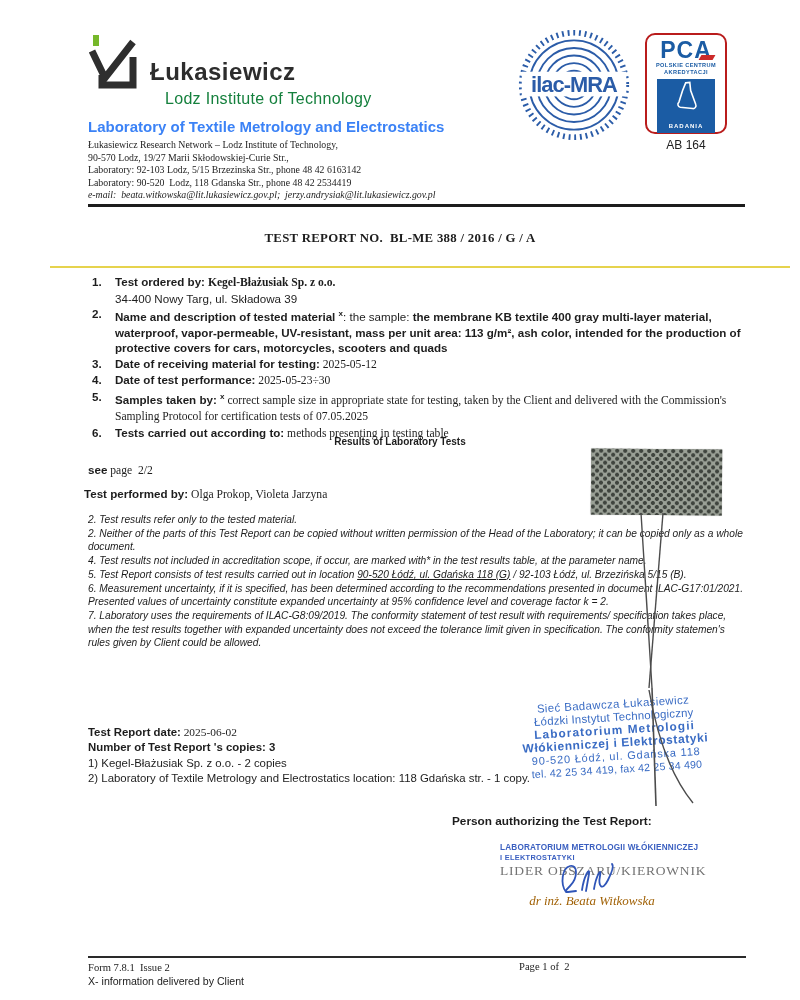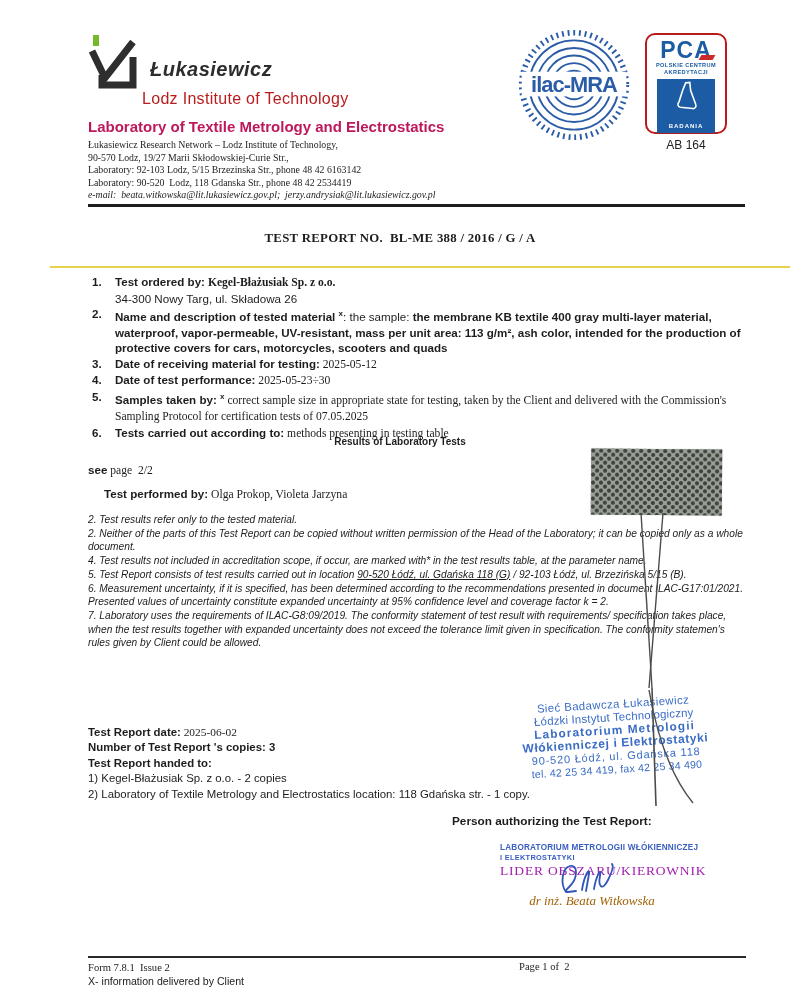--- a/index.html
+++ b/index.html
@@ -3,23 +3,23 @@
 <meta charset="utf-8">
 <style>
   html,body{margin:0;padding:0;background:#e9e9e9;}
   .page{
     position:relative;width:800px;height:1000px;background:#ffffff;
     font-family:"Liberation Sans",sans-serif;color:#1d1d1d;overflow:hidden;
   }
   .ws{white-space:pre-wrap;font-family:Liberation Serif, serif;}
   
   .logo-mark{position:absolute;left:88px;top:33px;width:56px;height:58px;}
-  .brand{position:absolute;left:150px;top:58px;font-size:20px;font-weight:bold;color:#2d2d2d;letter-spacing:.5px;font-style:italic;}
-  .brand-sub{position:absolute;left:142px;top:90px;font-size:16px;color:#b91c1c;letter-spacing:.3px;}
-  .lab-title{position:absolute;left:88px;top:118px;font-size:15px;font-weight:bold;color:#be185d;}
+  .brand{position:absolute;left:150px;top:58px;font-size:24px;font-weight:bold;color:#2d2d2d;letter-spacing:.5px;}
+  .brand-sub{position:absolute;left:165px;top:90px;font-size:16px;color:#15803d;letter-spacing:.3px;}
+  .lab-title{position:absolute;left:88px;top:118px;font-size:15px;font-weight:bold;color:#3b82f6;}
   .addr{position:absolute;left:88px;top:139px;font-size:9.8px;line-height:12.6px;color:#222;}
   .addr .email{font-style:italic;}
   .head-rule{position:absolute;left:88px;top:204px;width:657px;height:2.5px;background:#1c1c1c;}
   
   .ilac{position:absolute;left:517px;top:28px;width:114px;height:114px;}
   .pca-badge{position:absolute;left:645px;top:33px;width:82px;height:101px;border:2px solid #b91c1c;border-radius:10px;background:#fff;text-align:center;box-sizing:border-box;}
   .pca-title{font-size:23px;font-weight:bold;color:#1b5ca4;line-height:24px;margin-top:3px;letter-spacing:1px;position:relative;display:inline-block;}
   .pca-red{position:absolute;right:-2px;bottom:2px;width:14px;height:5px;background:#cc2a2a;transform:skewX(-30deg);}
   .pca-sub{font-size:5.6px;font-weight:bold;color:#1b5ca4;letter-spacing:.4px;line-height:6.5px;text-transform:uppercase;}
   .pca-square{width:58px;height:54px;background:#1b5ca4;margin:4px auto 0;position:relative;}
@@ -30,21 +30,21 @@
   .report-title{position:absolute;left:0;top:231px;width:100%;text-align:center;font-size:12.8px;font-weight:bold;letter-spacing:.3px;}
   .yellow-line{position:absolute;left:50px;top:266px;width:740px;height:1.5px;background:#e6d34d;}
   .sections{position:absolute;left:92px;top:274px;width:656px;font-size:11.6px;line-height:15.6px;}
   .sec{display:flex;}
   .sec-num{width:23px;font-weight:bold;flex:0 0 23px;}
   .sec-body{flex:1;}
   b.lb{font-weight:bold;}
   sup{font-size:8px;}
   .results-heading{position:absolute;left:0;top:436px;width:100%;text-align:center;font-size:10px;font-weight:bold;}
   .see-line{position:absolute;left:88px;top:463px;font-size:11.6px;}
-  .performed{position:absolute;left:104px;top:487px;font-size:11.6px;}
+  .performed{position:absolute;left:84px;top:487px;font-size:11.6px;}
   
   .notes{position:absolute;left:88px;top:513px;width:660px;font-size:10.2px;font-style:italic;line-height:13.4px;color:#1c1c1c;}
   .notes p{margin:0 0 .5px 0;}
   .u{text-decoration:underline;}
   
   .swatch{
     position:absolute;left:591px;top:449px;width:131px;height:66px;
     background-color:#9aa096;
     background-image:
       radial-gradient(circle at 2px 2px,#3f443e 1.7px,transparent 2.3px),
@@ -60,21 +60,21 @@
   .stamp1 .s1b{font-size:11.4px;letter-spacing:.2px;}
   .stamp1 .s1c{font-size:11.8px;font-weight:bold;letter-spacing:1.1px;}
   .stamp1 .s1d{font-size:12px;font-weight:bold;letter-spacing:.6px;}
   .stamp1 .s1e{font-size:11px;letter-spacing:.8px;}
   .stamp1 .s1f{font-size:10.6px;letter-spacing:.2px;}
   .report-info{position:absolute;left:88px;top:725px;font-size:11.4px;line-height:15.4px;}
   .auth-label{position:absolute;left:452px;top:814px;width:270px;text-align:left;font-size:11.8px;font-weight:bold;}
   .stamp2{position:absolute;left:500px;top:843px;width:266px;color:#3a5fc0;}
   .stamp2 .s2a{font-size:8.2px;font-weight:bold;letter-spacing:.2px;line-height:9.5px;}
   .stamp2 .s2b{font-size:7.4px;font-weight:bold;letter-spacing:.3px;line-height:9px;}
-  .stamp2 .s2c{font-family:"Liberation Serif",serif;font-size:13.5px;letter-spacing:.8px;line-height:17px;color:#a21caf;}
+  .stamp2 .s2c{font-family:"Liberation Serif",serif;font-size:13.5px;letter-spacing:.8px;line-height:17px;color:#737373;}
   .signer{position:absolute;left:462px;top:893px;width:260px;text-align:center;font-family:"Liberation Serif",serif;font-style:italic;font-size:13px;color:#a16207;}
   .signature-svg{position:absolute;left:556px;top:858px;}
   
   .footer-rule{position:absolute;left:88px;top:956px;width:658px;height:1.8px;background:#2a2a2a;}
   .footer-left{position:absolute;left:88px;top:961px;font-size:10.6px;line-height:13.5px;color:#222;}
   .footer-page{position:absolute;left:519px;top:961px;font-size:10.6px;color:#222;}
 </style>
 </head>
 <body>
 
@@ -123,21 +123,21 @@
     </div>
   </div>
   <div class="ab-num">AB 164</div>
 
   <div class="report-title ws">TEST REPORT NO.  BL-ME 388 / 2016 / G / A</div>
   <div class="yellow-line"></div>
 
   <div class="sections">
     <div class="sec">
       <span class="sec-num">1.</span>
-      <span class="sec-body"><b class="lb">Test ordered by:</b><b class="lb ws"> Kegel-Błażusiak Sp. z o.o.</b><br><span>34-300 Nowy Targ, ul. Składowa 26</span></span>
+      <span class="sec-body"><b class="lb">Test ordered by:</b><b class="lb ws"> Kegel-Błażusiak Sp. z o.o.</b><br><span>34-400 Nowy Targ, ul. Składowa 39</span></span>
     </div>
     <div class="sec">
       <span class="sec-num">2.</span>
       <span class="sec-body"><b class="lb">Name and description of tested material</b> <sup><b>x</b></sup><span>: the sample: </span><b class="lb">the membrane KB textile 400 gray multi-layer material, waterproof, vapor-permeable, UV-resistant, mass per unit area: 113 g/m², ash color, intended for the production of protective covers for cars, motorcycles, scooters and quads</b></span>
     </div>
     <div class="sec">
       <span class="sec-num">3.</span>
       <span class="sec-body"><b class="lb">Date of receiving material for testing:</b><span class="ws"> 2025-05-12</span></span>
     </div>
     <div class="sec">
@@ -175,21 +175,20 @@
     <div class="s1b">Łódzki Instytut Technologiczny</div>
     <div class="s1c">Laboratorium Metrologii</div>
     <div class="s1d">Włókienniczej i Elektrostatyki</div>
     <div class="s1e">90-520 Łódź, ul. Gdańska 118</div>
     <div class="s1f">tel. 42 25 34 419, fax 42 25 34 490</div>
   </div>
 
   <div class="report-info">
     <div><b>Test Report date:</b><span class="ws"> 2025-06-02</span></div>
     <div><b>Number of Test Report 's copies: 3</b></div>
-    <div><b>Test Report handed to:</b></div>
     <div>1) Kegel-Błażusiak Sp. z o.o. - 2 copies</div>
     <div>2) Laboratory of Textile Metrology and Electrostatics location: 118 Gdańska str. - 1 copy.</div>
   </div>
 
   <div class="auth-label">Person authorizing the Test Report:</div>
 
   <div class="stamp2">
     <div class="s2a">LABORATORIUM METROLOGII WŁÓKIENNICZEJ</div>
     <div class="s2b">I ELEKTROSTATYKI</div>
     <div class="s2c">LIDER OBSZARU/KIEROWNIK</div>

